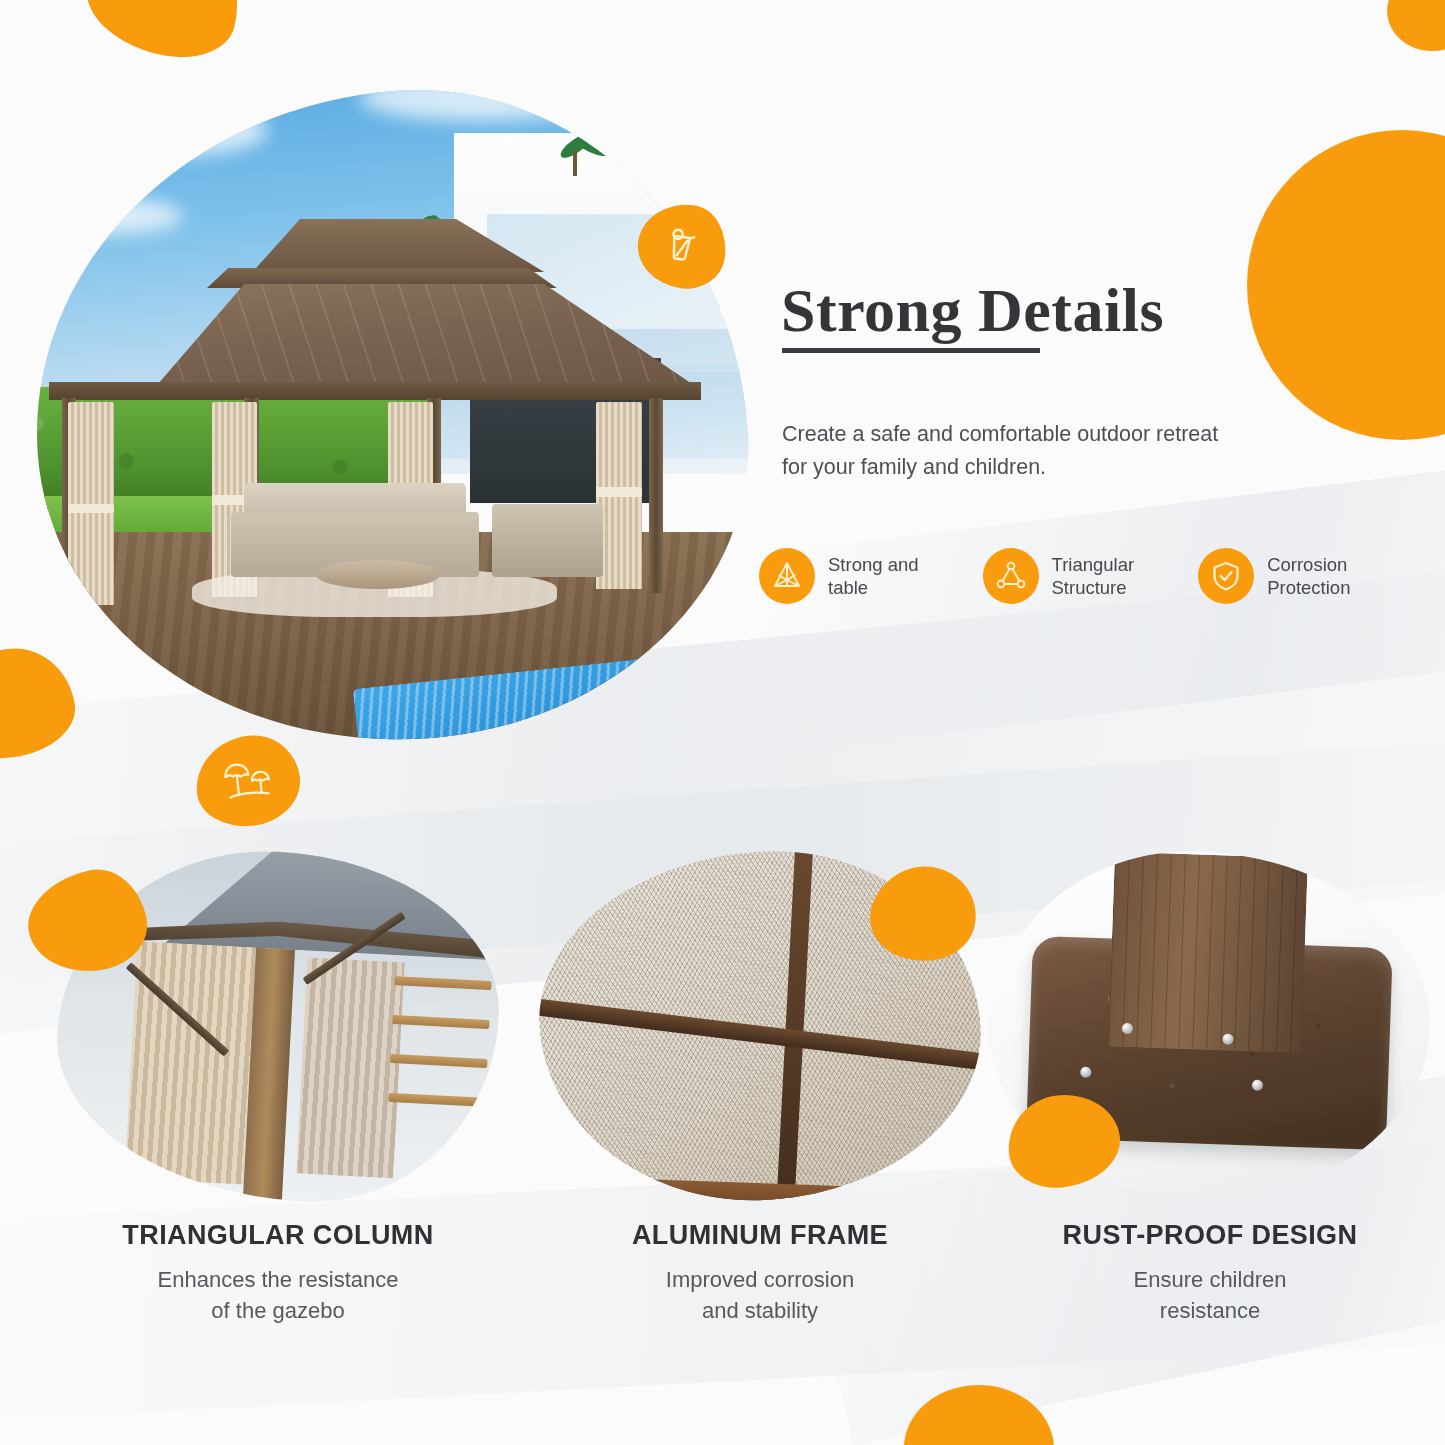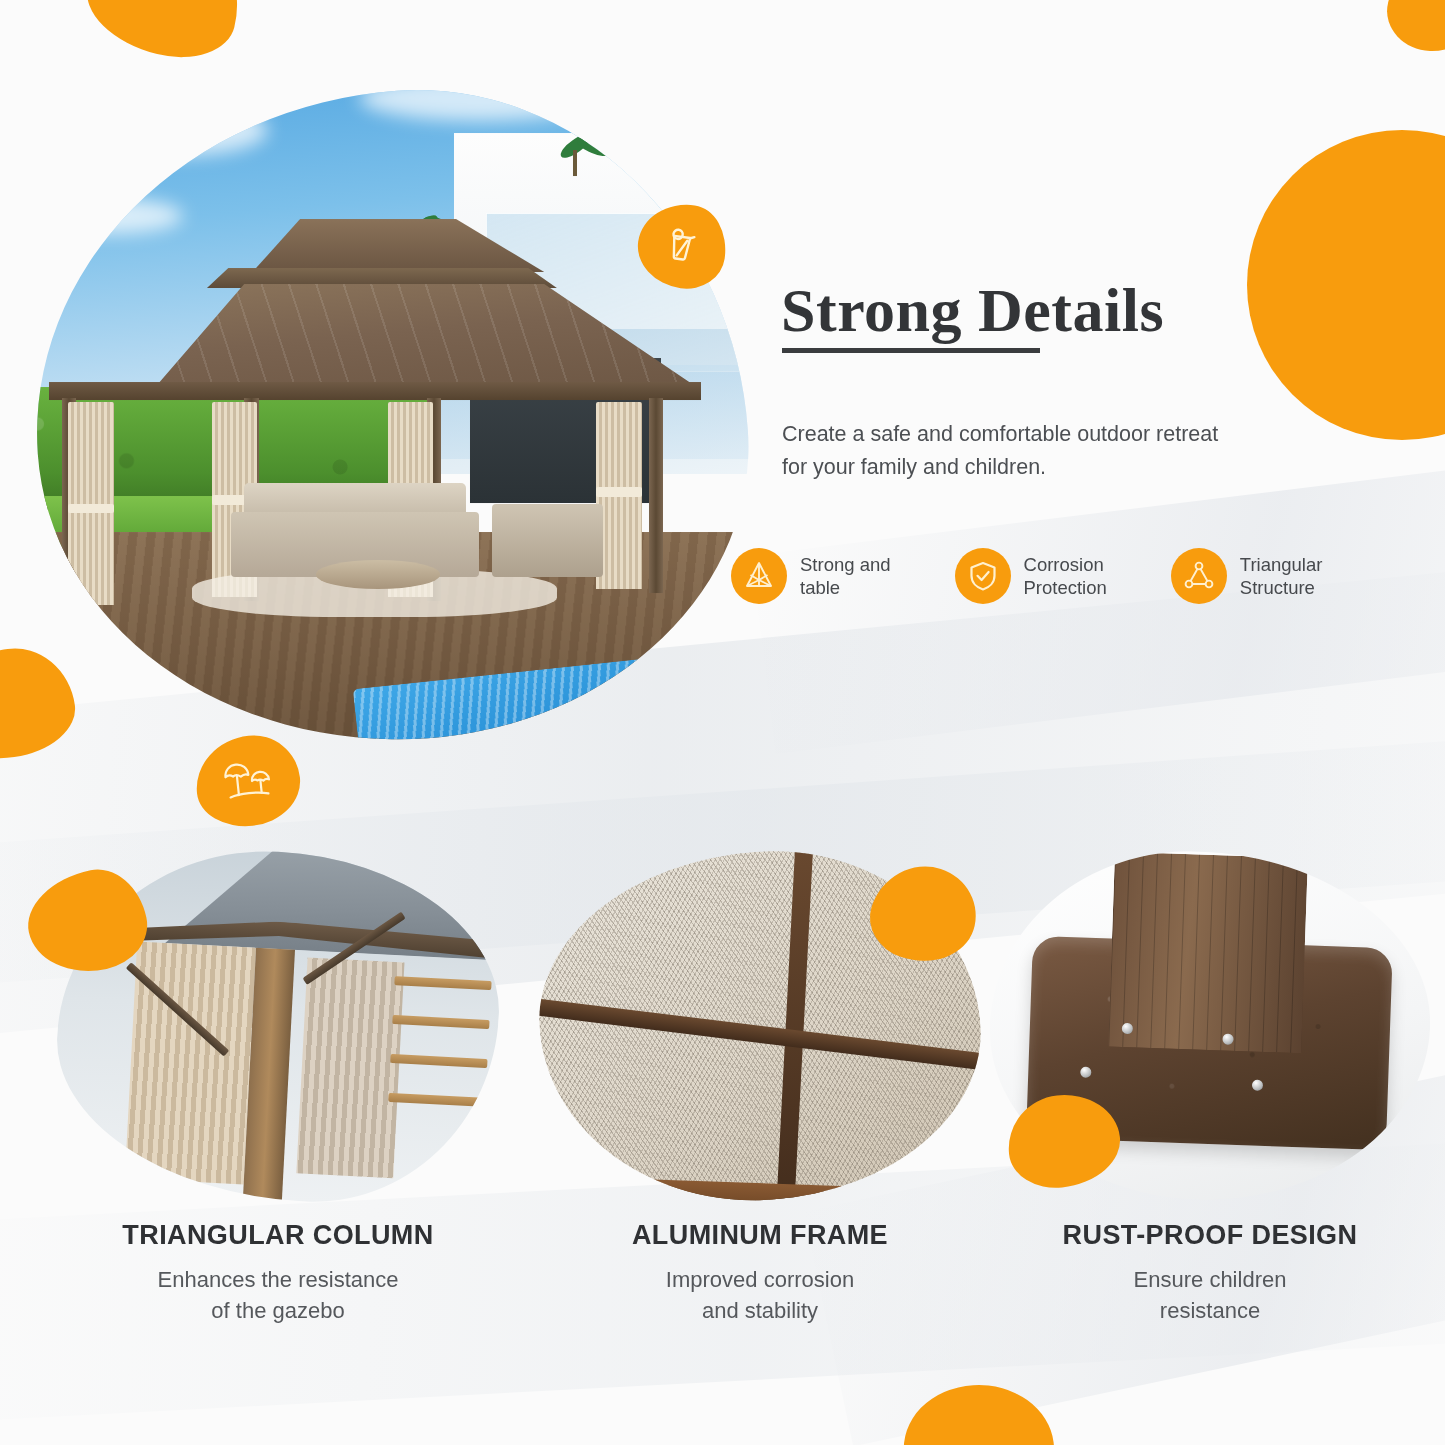--- a/index.html
+++ b/index.html
@@ -265,21 +265,21 @@
     position:absolute; left:782px; top:348px;
     width:258px; height:5px; background:#3a3c3f;
   }
   .subcopy {
     position:absolute; left:782px; top:418px; width:440px;
     font-size:21.5px; line-height:1.52; color:#4c4f53;
   }
 
   
   .features {
-    position:absolute; left:731px; top:548px;
+    position:absolute; left:759px; top:548px;
     display:flex; gap:64px; align-items:flex-start;
   }
   .feature { display:flex; align-items:center; gap:13px; }
   .feat-circle {
     width:56px; height:56px; border-radius:50%;
     background:#F89C0D; display:flex; align-items:center; justify-content:center;
     flex:0 0 auto;
   }
   .feat-label {
     font-size:18.5px; line-height:1.26; color:#46494d; white-space:pre-line;
@@ -513,40 +513,40 @@
         <path d="M5 27 17 21l12 6"></path>
         <path d="M17 21 8.5 16M17 21l8.5-5"></path>
       </svg>
     </div>
     <div class="feat-label">Strong and
 table</div>
   </div>
 
   <div class="feature">
     <div class="feat-circle">
-      <svg width="34" height="34" viewBox="0 0 34 34" fill="none" stroke="#FFF0CF" stroke-width="2.2" stroke-linecap="round" stroke-linejoin="round">
-        <path d="M17 4 5.5 8.5v8.2C5.5 23.4 10.5 28.4 17 30.5c6.5-2.1 11.5-7.1 11.5-13.8V8.5z"></path>
-        <path d="M11.5 16.8 15.6 21l7-8"></path>
-      </svg>
-    </div>
-    <div class="feat-label">Corrosion
-Protection</div>
-  </div>
-
-  <div class="feature">
-    <div class="feat-circle">
       <svg width="34" height="34" viewBox="0 0 34 34" fill="none" stroke="#FFF0CF" stroke-width="1.9" stroke-linejoin="round">
         <circle cx="17" cy="7" r="3.4"></circle>
         <circle cx="7" cy="25" r="3.4"></circle>
         <circle cx="27" cy="25" r="3.4"></circle>
         <path d="M15.4 10 8.6 22M18.6 10l6.8 12M10.4 25h13.2"></path>
       </svg>
     </div>
     <div class="feat-label">Triangular
 Structure</div>
+  </div>
+
+  <div class="feature">
+    <div class="feat-circle">
+      <svg width="34" height="34" viewBox="0 0 34 34" fill="none" stroke="#FFF0CF" stroke-width="2.2" stroke-linecap="round" stroke-linejoin="round">
+        <path d="M17 4 5.5 8.5v8.2C5.5 23.4 10.5 28.4 17 30.5c6.5-2.1 11.5-7.1 11.5-13.8V8.5z"></path>
+        <path d="M11.5 16.8 15.6 21l7-8"></path>
+      </svg>
+    </div>
+    <div class="feat-label">Corrosion
+Protection</div>
   </div>
 </div>
 
 <div class="cards">
 
   <div class="card card-1">
     <div class="photo">
       <div class="photo-mask m1">
         <div class="d1-sky"></div>
         <div class="d1-roof"></div>

